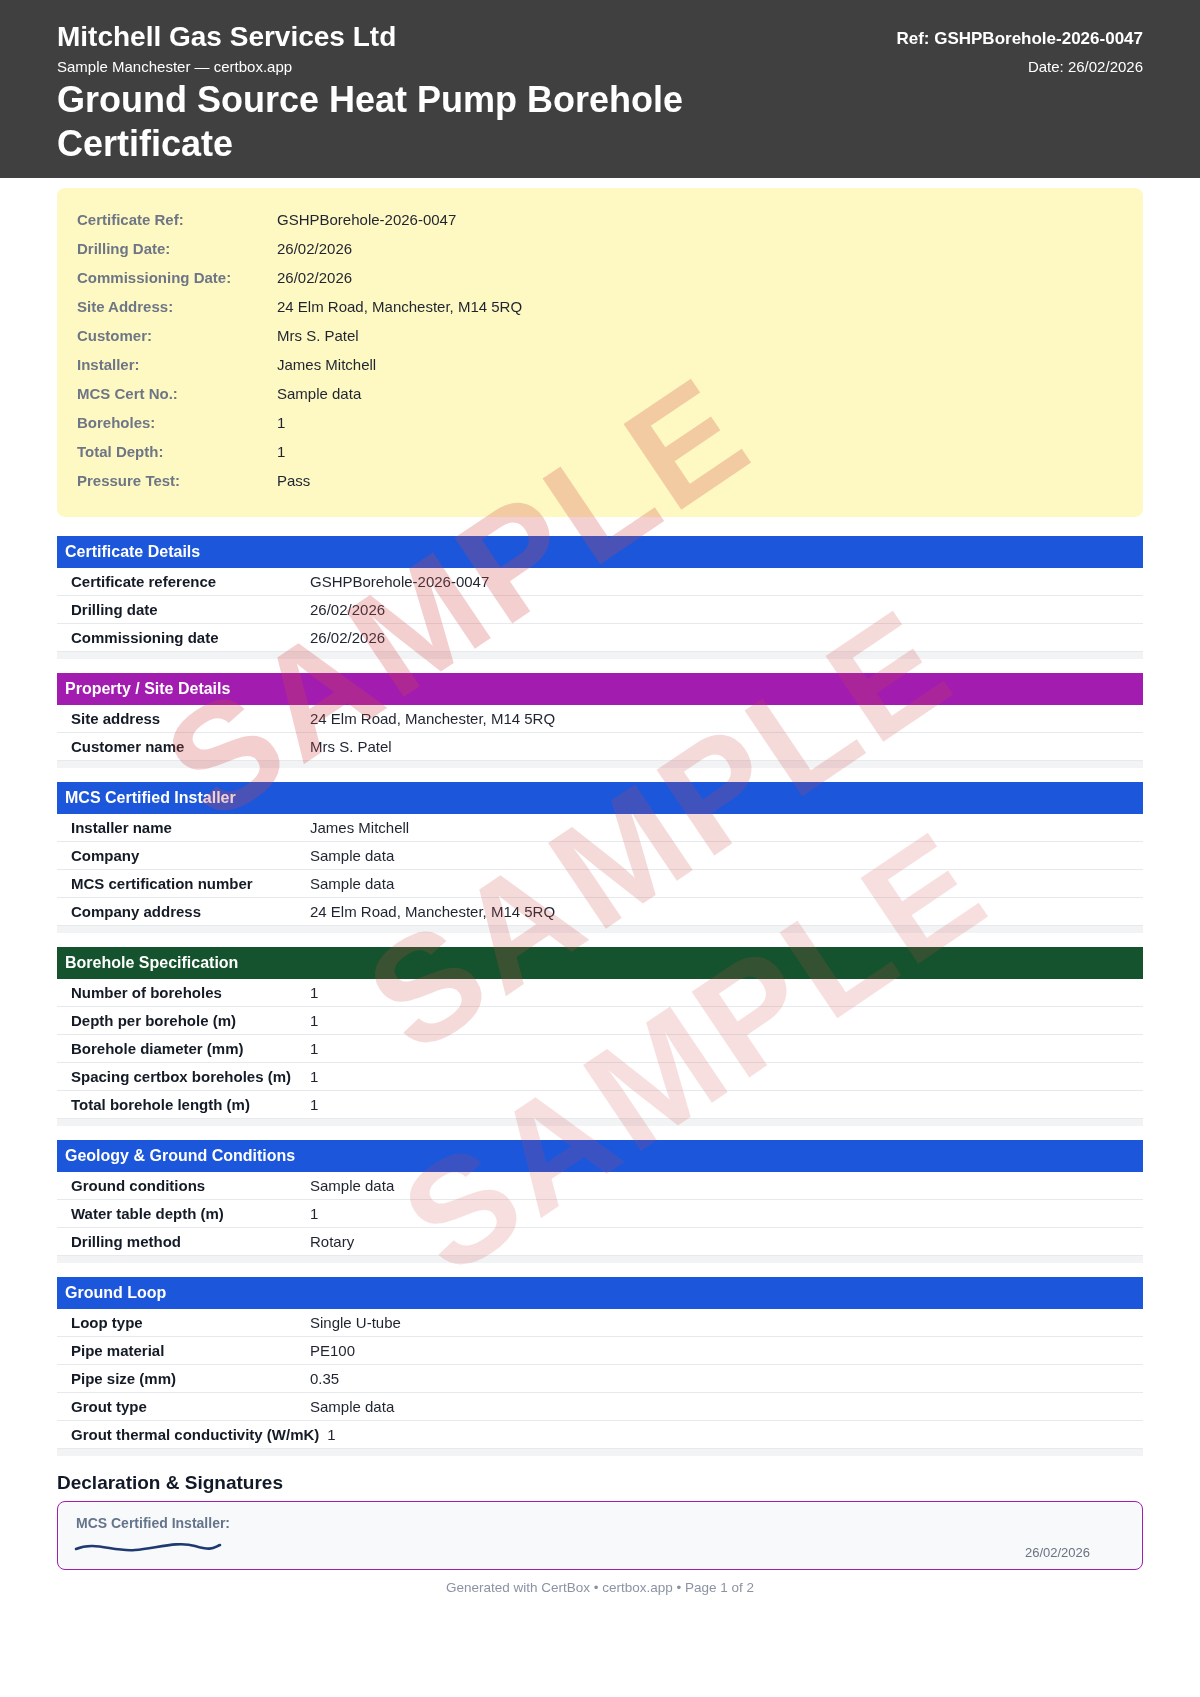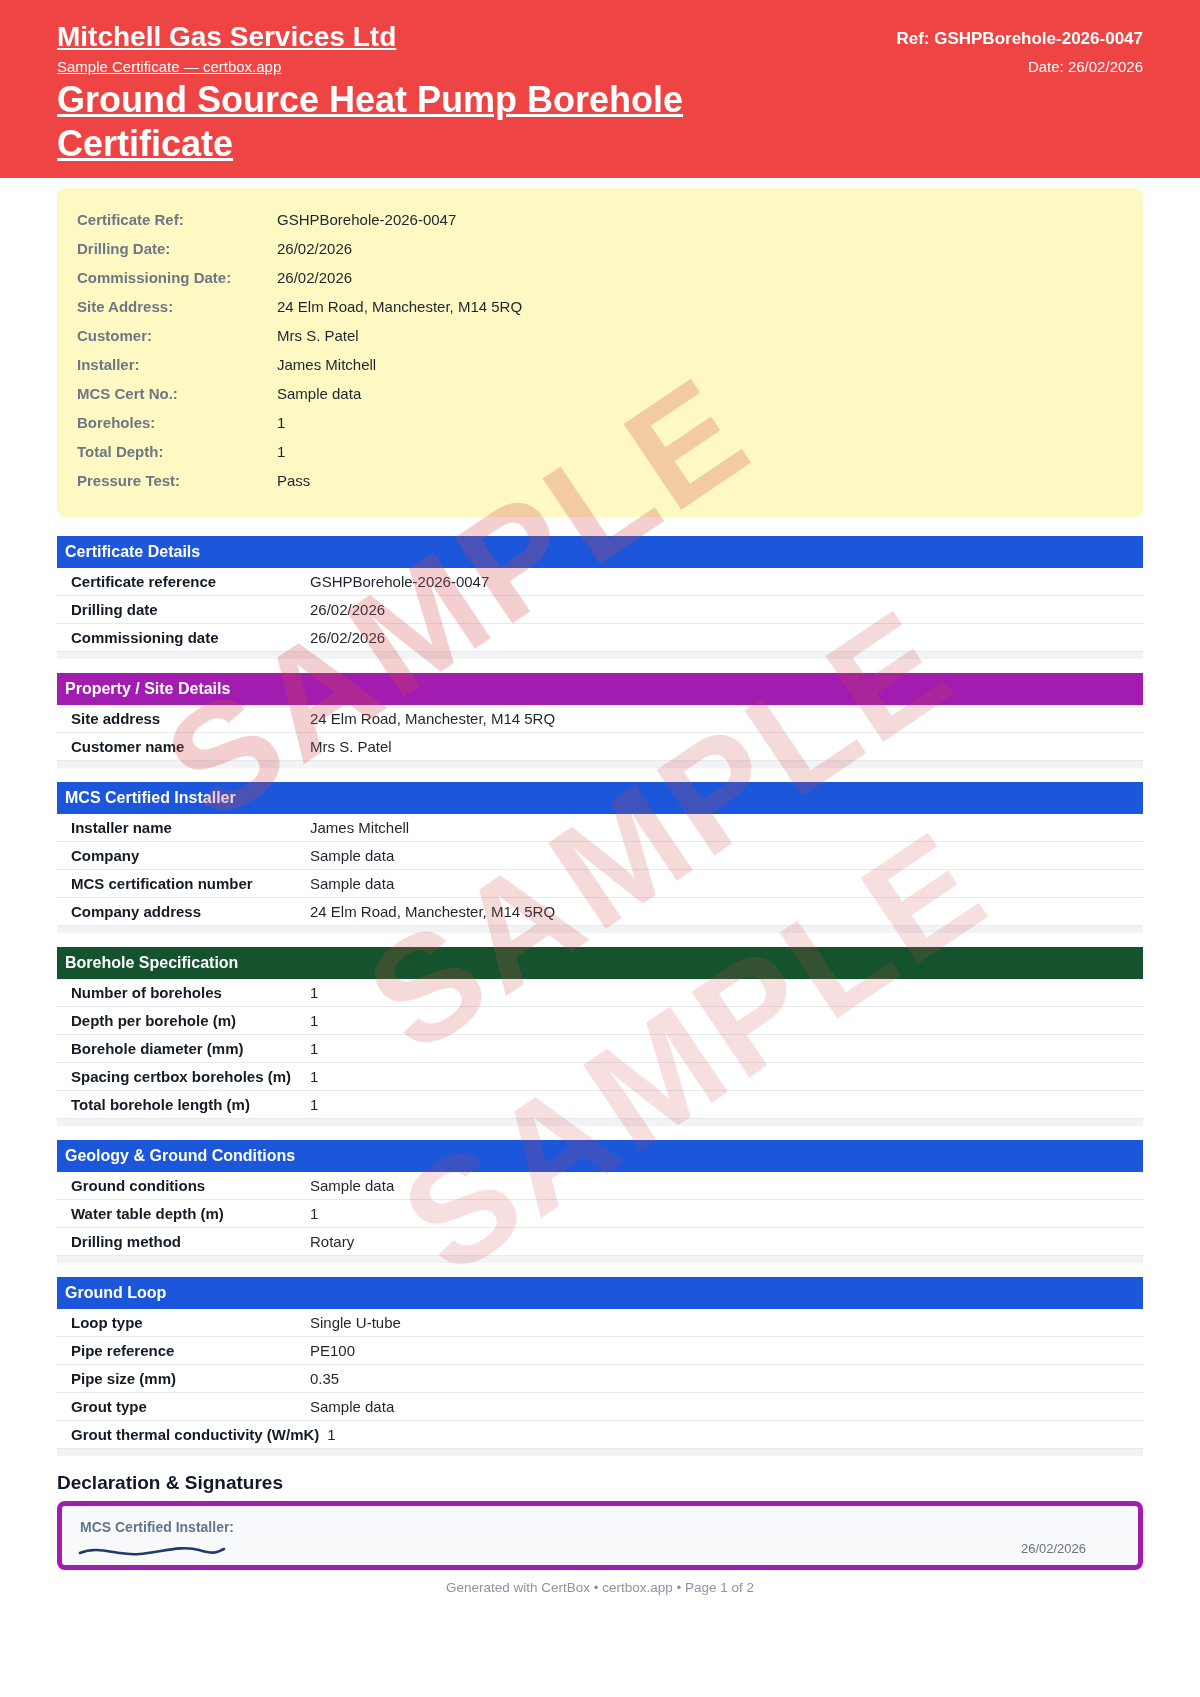--- a/index.html
+++ b/index.html
@@ -119,21 +119,21 @@
     font-weight: bold;
     color: #111827;
     line-height: 22px;
   }
   .sig-box {
     margin-top: 7px;
     position: relative;
     height: 69px;
     box-sizing: border-box;
     background: #f8f9fb;
-    border: 5px solid #a21caf;
+    border: 1px solid #a21caf;
     border-radius: 8px;
     padding: 13px 18px;
   }
   .sig-label {
     font-size: 14px;
     font-weight: bold;
     color: #64748b;
   }
   .sig-squiggle { display: block; margin-top: 8px; margin-left: -3px; }
   .sig-date {
@@ -166,23 +166,23 @@
   }
   .wm1 { left: 458px; top: 598px;  opacity: 0.26; }
   .wm2 { left: 660px; top: 830px;  opacity: 0.20; }
   .wm3 { left: 695px; top: 1052px; opacity: 0.17; }
 </style>
 </head>
 <body>
 
 <div class="page">
 
-  <div class="header" style="background: #ef4444; text-decoration: underline;">
+  <div class="header" style="background: #404040;">
     <div class="company">Mitchell Gas Services Ltd</div>
-    <div class="subtitle">Sample Certificate — certbox.app</div>
+    <div class="subtitle">Sample Manchester — certbox.app</div>
     <div class="doc-title">Ground Source Heat Pump Borehole Certificate</div>
     <div class="header-right">
       <div class="header-ref">Ref: GSHPBorehole-2026-0047</div>
       <div class="header-date">Date: 26/02/2026</div>
     </div>
   </div>
 
   <div class="content">
 
     <div class="summary" id="summary-panel">
@@ -356,21 +356,21 @@
 
   <div class="section">
     <div class="section-bar" style="background: rgb(28, 86, 219);">Ground Loop</div>
     <div class="section-rows">
   <div class="detail-row">
     <div class="detail-label">Loop type</div>
     <div class="detail-value">Single U-tube</div>
   </div>
 
   <div class="detail-row">
-    <div class="detail-label">Pipe reference</div>
+    <div class="detail-label">Pipe material</div>
     <div class="detail-value">PE100</div>
   </div>
 
   <div class="detail-row">
     <div class="detail-label">Pipe size (mm)</div>
     <div class="detail-value">0.35</div>
   </div>
 
   <div class="detail-row">
     <div class="detail-label">Grout type</div>

